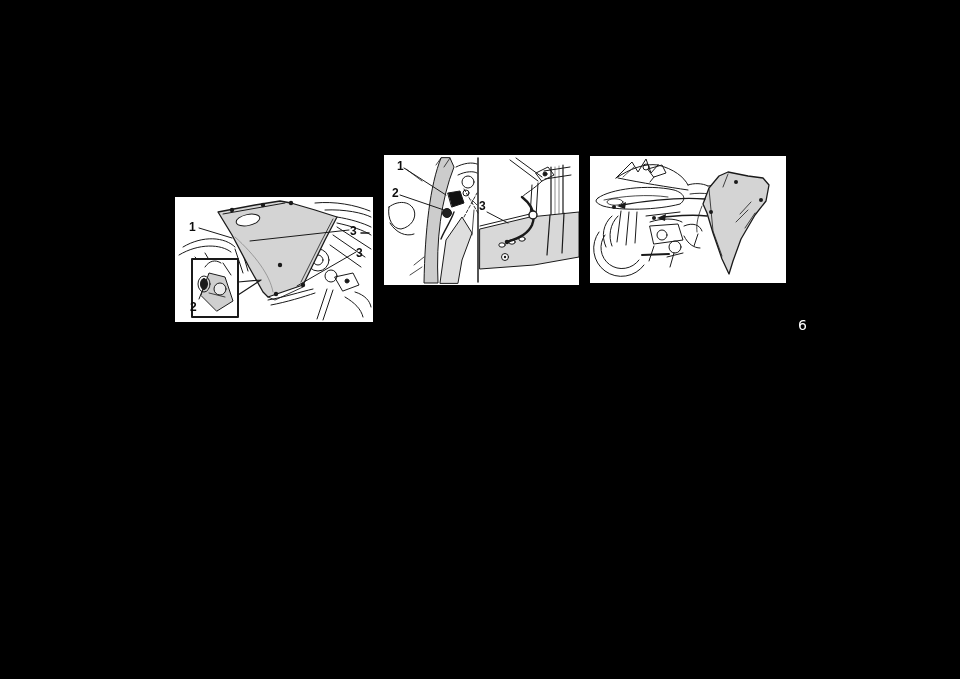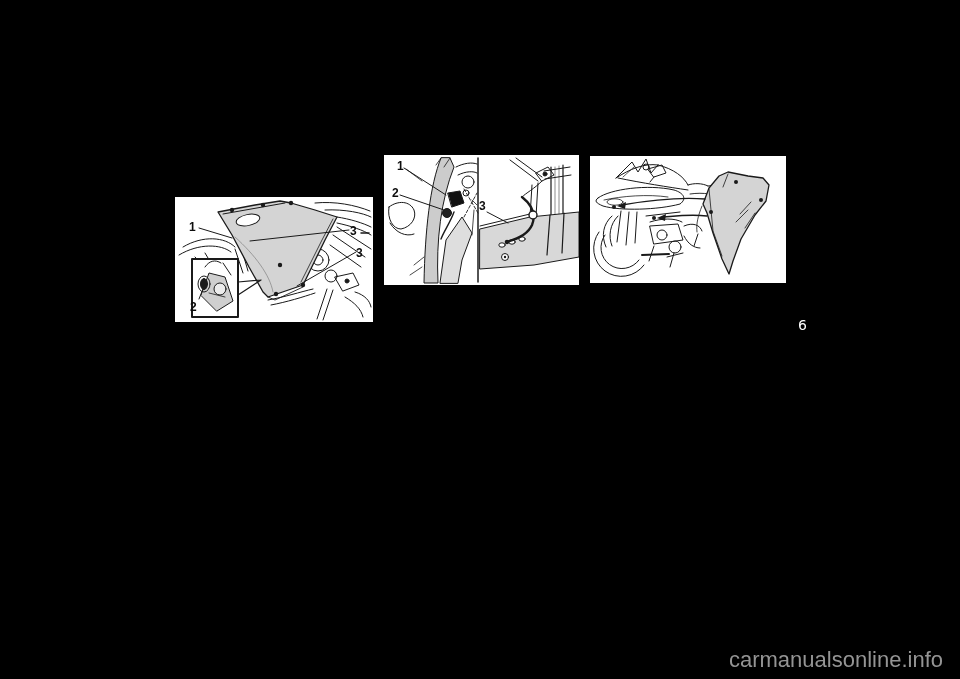--- a/index.html
+++ b/index.html
@@ -226,15 +226,14 @@
         <circle cx="24" cy="51" r="2" fill="#1a1a1a" stroke="none"></circle>
         <path d="M117,60 C100,58 86,60 74,61" stroke-width="1.4"></path>
         <polygon points="67,62 76,58 75,65" fill="#1a1a1a" stroke="none"></polygon>
         <circle cx="64" cy="62" r="2" fill="#1a1a1a" stroke="none"></circle>
       </g>
     </svg>
   </section>
 
   <span class="chapter-tab">6</span>
 
-  <div class="watermark">carmanualsonline.info</div>
 
 </div>
 
 </body></html>

